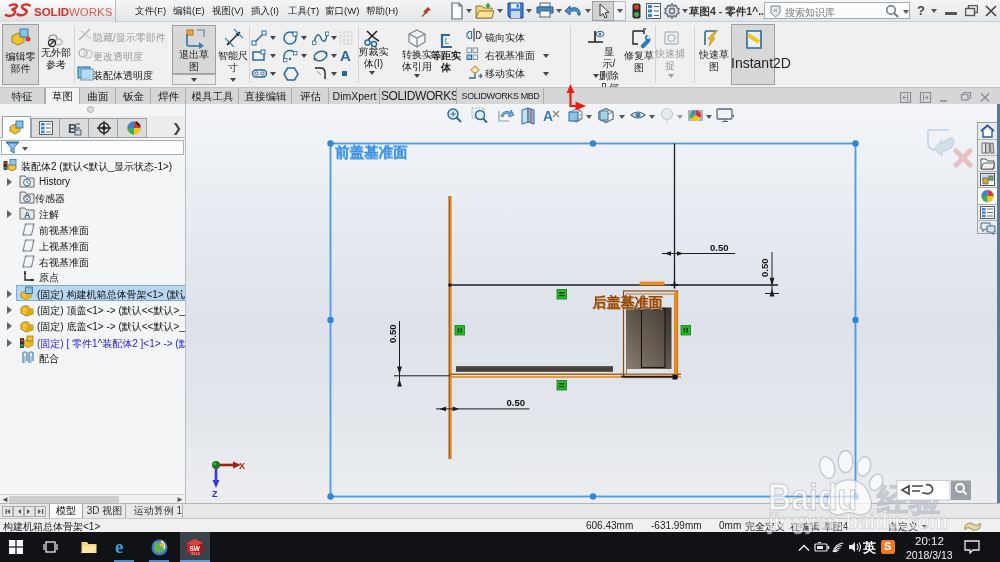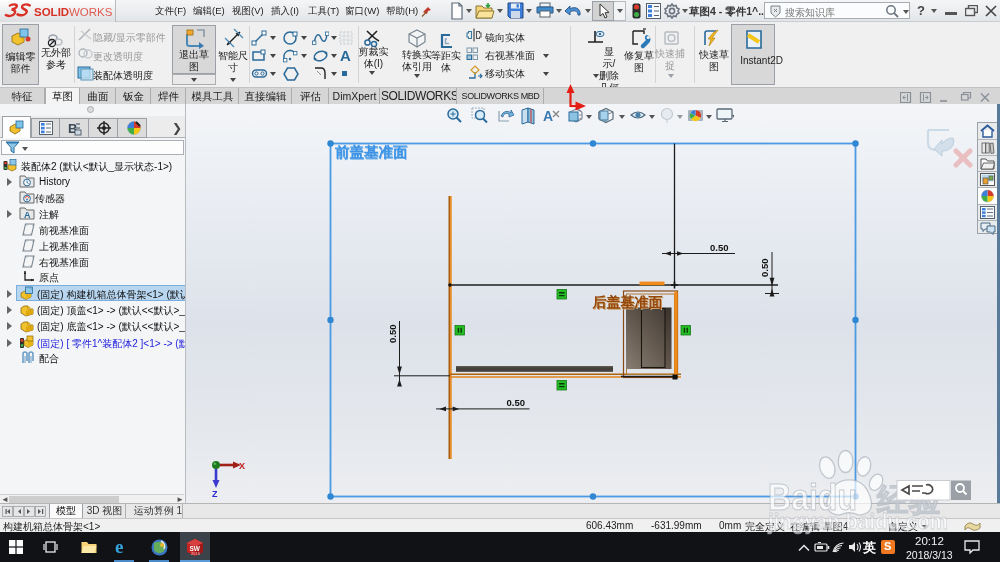--- a/index.html
+++ b/index.html
@@ -1,19 +1,19 @@
 <!DOCTYPE html>
 <html><head><meta charset="utf-8"><style>
 *{margin:0;padding:0;box-sizing:border-box;font-family:"Liberation Sans",sans-serif;}
 body{width:1000px;height:562px;overflow:hidden;position:relative;background:#f0f0f0;}
 .abs{position:absolute;}
 
 #titlebar{position:absolute;left:0;top:0;width:1000px;height:22px;background:linear-gradient(#f4f5f6,#e3e6e9);border-bottom:1px solid #c9cdd1;}
 #swlogo{position:absolute;left:0;top:0;width:116px;height:22px;background:linear-gradient(#fdfdfd,#dcdfe2);border-right:1px solid #b6babd;}
-.menu{position:absolute;top:5px;font-size:9.5px;color:#222;margin-left:20px;}
+.menu{position:absolute;top:5px;font-size:9.5px;color:#222;}
 .tbico{position:absolute;top:2px;}
 .dd{position:absolute;top:9px;width:0;height:0;border-left:3px solid transparent;border-right:3px solid transparent;border-top:4px solid #555;}
 #wtitle{position:absolute;left:689px;top:5px;font-size:10.5px;color:#333;font-weight:bold;}
 #searchbox{position:absolute;left:764px;top:2px;width:146px;height:17px;background:#fbfcfd;border:1px solid #a8acb0;}
 
 #ribbon{position:absolute;left:0;top:22px;width:1000px;height:65px;background:#f0f0f0;}
 .rtxt{font-size:10px;color:#222;}
 .gray{color:#9a9a9a;}
 .sep{position:absolute;top:26px;width:1px;height:55px;background:#d4d4d4;}
 .pressed{background:#d8d8d8;border:1px solid #9aa0a6;}
@@ -276,21 +276,21 @@
     <path d="M10 1 L18 5 L18 13 L10 18 L2 13 L2 5 Z" fill="#f2f4f6" stroke="#7a858f" stroke-width="1.2"></path>
     <path d="M2 5 L10 9 L18 5 M10 9 L10 18" fill="none" stroke="#7a858f" stroke-width="1.2"></path>
   </svg>
   <div class="abs rtxt" style="left:398px;top:27px;width:38px;text-align:center;line-height:12px;">转换实<br>体引用</div>
   <div class="ddr" style="left:414px;top:52px;"></div>
 
   <svg class="abs" style="left:436px;top:11px;" width="19" height="19" viewBox="0 0 19 19">
     <path d="M14 2 L6 2 L6 14 L16 14" fill="none" stroke="#2a6a9a" stroke-width="2.2"></path>
     <path d="M11 6 L9.5 6 L9.5 10.5 L13 10.5" fill="none" stroke="#8aa8be" stroke-width="1.4"></path>
   </svg>
-  <div class="abs rtxt" style="left:428px;top:28px;width:36px;text-align:center;line-height:12px;">等距实<br>体</div>
+  <div class="abs rtxt" style="left:428px;top:28px;width:36px;text-align:center;line-height:12px;font-weight:bold;">等距实<br>体</div>
 
   <svg class="abs" style="left:466px;top:6px;" width="16" height="14" viewBox="0 0 16 14">
       <path d="M8 0.5 L8 13.5" stroke="#333" stroke-width="1.1"></path>
       <path d="M5.5 3.5 L2.5 3.5 L2.5 5 L1 5 L1 9 L2.5 9 L2.5 10.5 L5.5 10.5 Z" fill="none" stroke="#3a7a9e" stroke-width="1.1"></path>
       <path d="M10.5 3.5 L13.5 3.5 L13.5 5 L15 5 L15 9 L13.5 9 L13.5 10.5 L10.5 10.5 Z" fill="none" stroke="#555" stroke-width="1.1"></path>
     </svg>
   <div class="abs rtxt" style="left:485px;top:9px;">镜向实体</div>
   <svg class="abs" style="left:466px;top:24px;" width="16" height="15" viewBox="0 0 16 15">
       <rect x="1" y="9" width="4.5" height="4.5" fill="#9ec4da" stroke="#2a6a9a"></rect>
       <rect x="7" y="9" width="4.5" height="4.5" fill="none" stroke="#7a98aa"></rect>
@@ -338,21 +338,21 @@
     <path d="M12 3 L16 1 L10 9 L13 9 L7 17 L9 10 L6 10 Z" fill="#f5b818" stroke="#a87808" stroke-width="0.6"></path>
   </svg>
   <div class="abs rtxt" style="left:699px;top:27px;width:30px;text-align:center;line-height:12px;">快速草<br>图</div>
 
   <div class="abs pressed" style="left:731px;top:2px;width:44px;height:61px;"></div>
   <svg class="abs" style="left:743px;top:7px;" width="21" height="21" viewBox="0 0 21 21">
     <path d="M4 2 L18 2 L18 19 L4 19 Z" fill="#e9f2f8" stroke="#2a6a9a" stroke-width="1.6"></path>
     <path d="M5 6 L16 13" stroke="#f5c518" stroke-width="4"></path>
     <path d="M5 6 L16 13" stroke="#8a6a08" stroke-width="0.01"></path>
   </svg>
-  <div class="abs rtxt" style="left:731px;top:33px;width:44px;text-align:right;font-size:10px;margin-left:8px;">Instant2D</div>
+  <div class="abs rtxt" style="left:731px;top:33px;width:44px;text-align:right;font-size:14px;">Instant2D</div>
 </div>
 
 <div id="tabrow">
   <div class="ctab" style="left:0;width:45px;">特征</div>
   <div class="ctab act" style="left:45px;width:35px;">草图</div>
   <div class="ctab" style="left:81px;width:35px;">曲面</div>
   <div class="ctab" style="left:117px;width:34px;">钣金</div>
   <div class="ctab" style="left:152px;width:34px;">焊件</div>
   <div class="ctab" style="left:187px;width:52px;">模具工具</div>
   <div class="ctab" style="left:240px;width:52px;">直接编辑</div>

